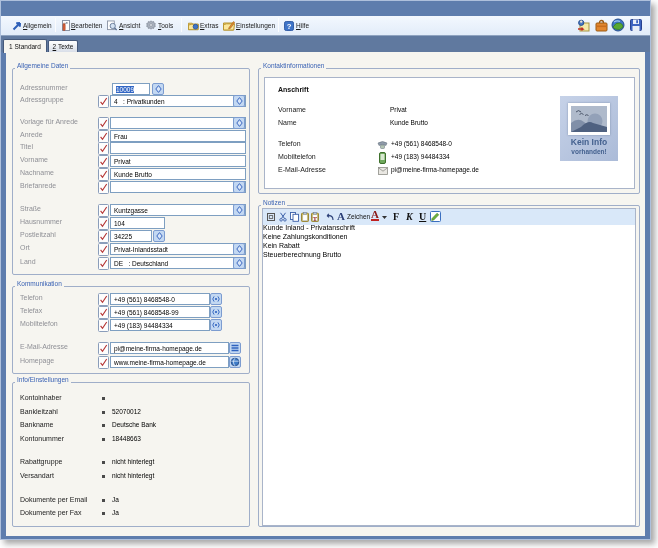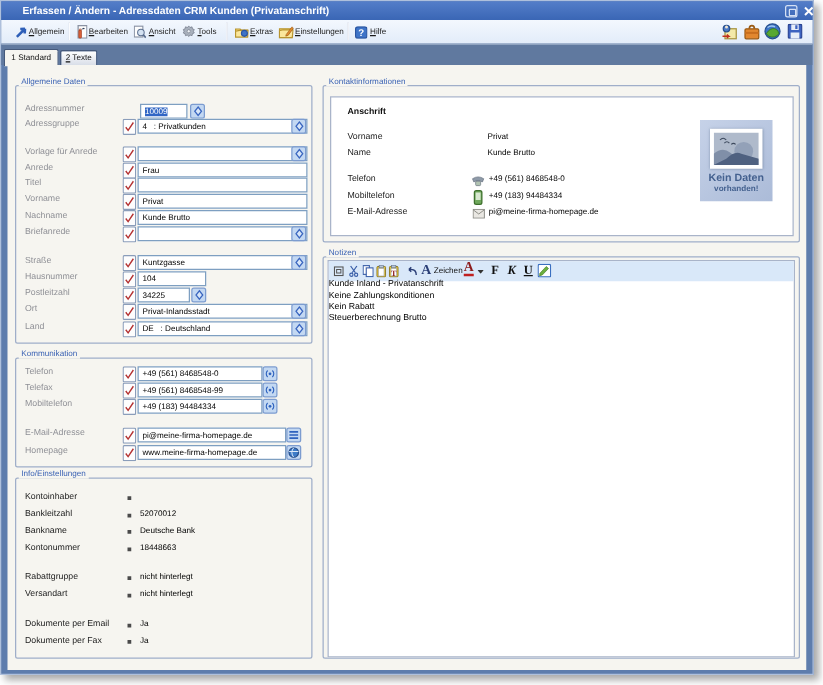--- a/index.html
+++ b/index.html
@@ -28,27 +28,20 @@
 .sq { position:absolute; width:3px; height:3px; background:#4a4a4a; }
 .val { position:absolute; font-size:6.5px; color:#000; white-space:nowrap; }
 .dk { position:absolute; font-size:7px; color:#222; white-space:nowrap; }
 svg { display:block; }
 .nt { position:absolute; font-size:7px; color:#000; white-space:nowrap; }
 .ni { position:absolute; top:211px; }
 </style>
 </head>
 <body>
 <div id="win">
-  <div id="titlebar">
-    <span class="ttl">Erfassen / Ändern - Adressdaten CRM Kunden (Privatanschrift)</span>
-    <span id="tb-max"></span>
-    <svg id="tb-close-svg" style="position:absolute;left:642px;top:4px" width="8" height="8" viewBox="0 0 8 8">
-        <path d="M1 1 L7 7 M7 1 L1 7" stroke="#ffffff" stroke-width="1.6"></path>
-      </svg>
-  </div>
   <div id="menubar"></div>
   <div id="tabband">
     <div class="tab1">1 Standard</div>
     <div class="tab2"><span class="u">2</span> Texte</div>
   </div>
   <div id="content"></div>
 </div>
 
 <svg class="abs" style="left:12px;top:20px" width="11" height="11" viewBox="0 0 11 11">
     <path d="M1.5 9.5 L8 3 M8 3 L4.2 3.2 M8 3 L7.8 6.8" stroke="#2E5FB8" stroke-width="2" fill="none"></path>
@@ -369,21 +362,21 @@
 
 <div class="abs" style="left:560px;top:96px;width:58px;height:65px;background:linear-gradient(135deg,#C6D2E8,#ABBBD8)"></div>
 <div class="abs" style="left:568px;top:103px;width:42px;height:32px;background:#ffffff;box-shadow:0 0 2px rgba(90,110,140,0.6)"></div>
 <svg class="abs" style="left:571px;top:106px" width="36" height="26" viewBox="0 0 36 26">
 <rect width="36" height="26" fill="#AFBACB"></rect>
 <circle cx="24" cy="15" r="7.5" fill="#93A1B8"></circle>
 <path d="M0 26 L0 17 Q7 11 13 16 L22 23 L36 26 Z" fill="#808FA8"></path>
 <path d="M10 21 Q17 14 22 17 L36 21 L36 26 L0 26 Z" fill="#4F6180"></path>
 <path d="M5 6 Q7.5 3.2 10 6 M8.5 8.5 Q10.5 6.2 12.5 8.5 M14 9.5 Q15.8 8 17.5 9.5" stroke="#3E4A5E" stroke-width="0.9" fill="none"></path>
 </svg>
-<span class="abs" style="left:560px;top:137px;width:58px;text-align:center;font-size:8.5px;font-weight:bold;color:#44618F">Kein Daten</span>
+<span class="abs" style="left:560px;top:137px;width:58px;text-align:center;font-size:8.5px;font-weight:bold;color:#44618F">Kein Info</span>
 <span class="abs" style="left:560px;top:148px;width:58px;text-align:center;font-size:6.5px;font-weight:bold;color:#44618F">vorhanden!</span>
 
 <div class="grp" style="left:258px;top:205px;width:382px;height:322px"></div>
 <span class="gt" style="left:261px;top:199px">Notizen</span>
 <div class="abs" style="left:262px;top:208px;width:374px;height:318px;border:1px solid #A9B4C9;background:#ffffff"></div>
 <div class="abs" style="left:263px;top:209px;width:372px;height:16px;background:#D9E8F9"></div>
 
 <svg class="ni" style="left:267px;top:213px" width="8" height="8" viewBox="0 0 8 8">
     <rect x="0.5" y="0.5" width="7" height="7" fill="none" stroke="#555"></rect>
     <rect x="2.3" y="2.6" width="3.4" height="2.8" fill="none" stroke="#555" stroke-width="0.8"></rect>

